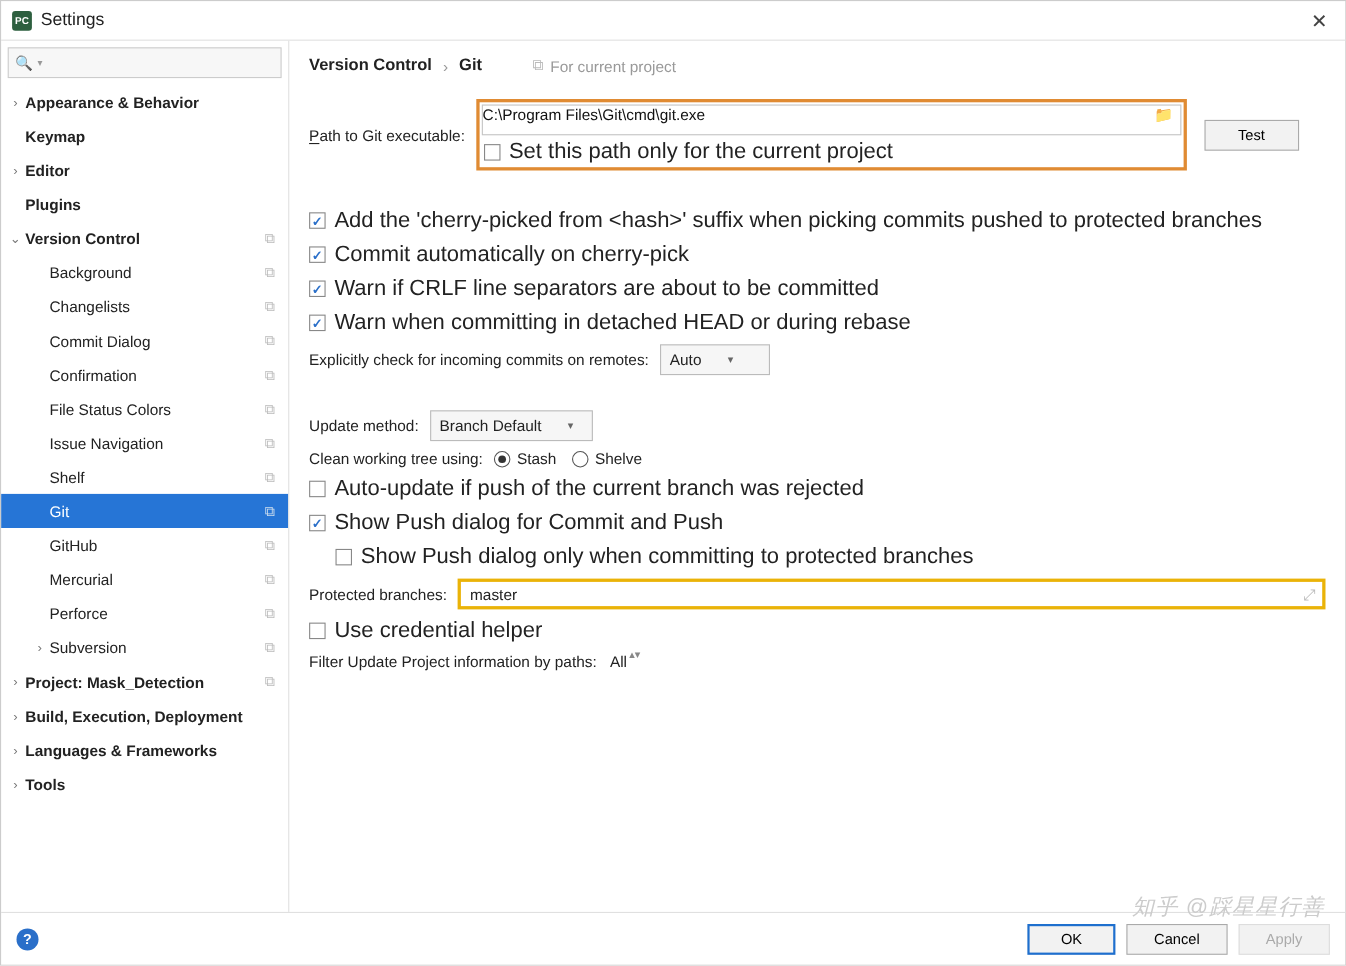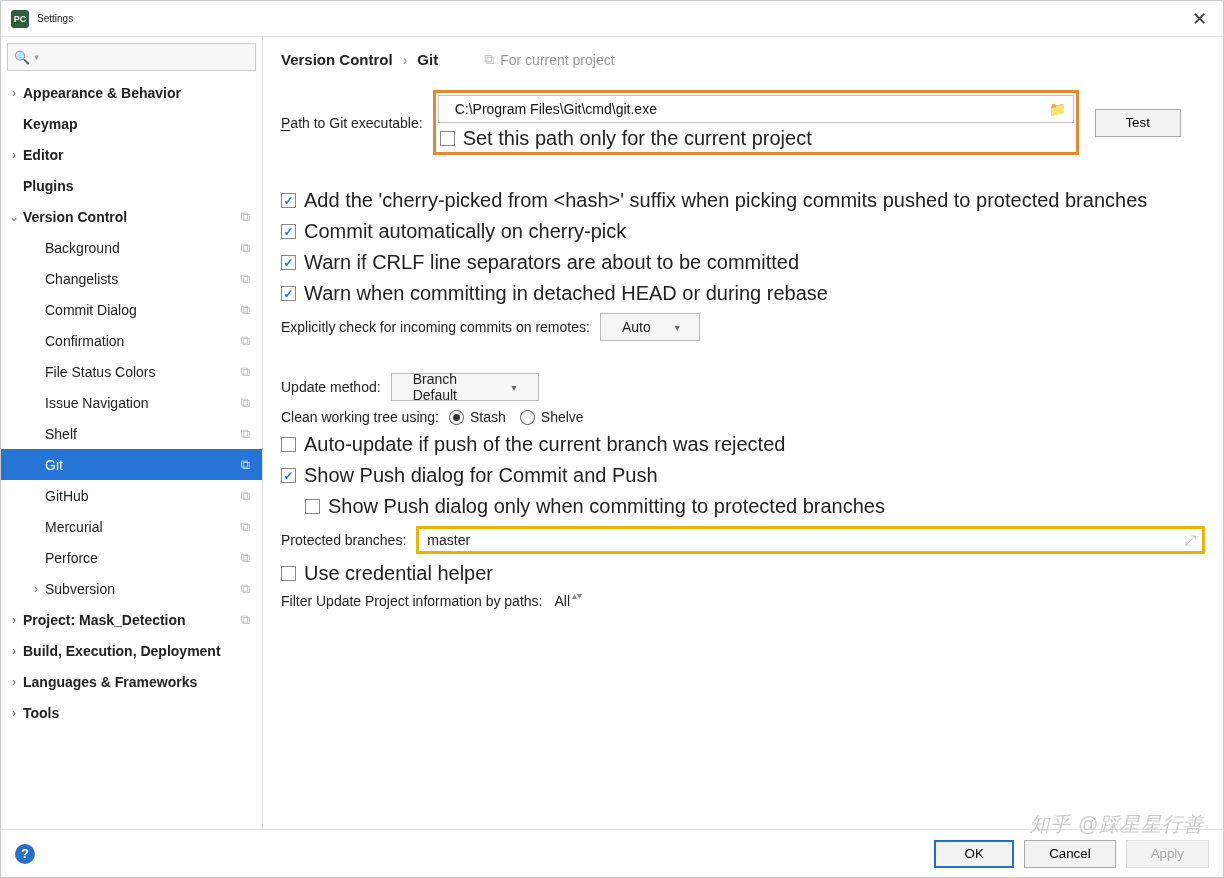--- a/index.html
+++ b/index.html
@@ -1,20 +1,20 @@
 <!DOCTYPE html>
 <html><head>
 <meta charset="utf-8">
 <style>
 * { box-sizing: border-box; margin: 0; padding: 0; font-family: "Segoe UI", Arial, sans-serif; }
 body { width: 1224px; height: 878px; background: #fff; font-size: 14px; color: #222; position: relative; overflow: hidden; }
 .window { display: flex; flex-direction: column; height: 100%; border: 1px solid #ccc; }
 .titlebar { display: flex; align-items: center; height: 36px; padding: 0 10px; border-bottom: 1px solid #e0e0e0; }
 .titlebar .appicon { width: 18px; height: 18px; background: #2d5f3f; border-radius: 3px; display: flex; align-items: center; justify-content: center; color: #fff; font-size: 9px; font-weight: bold; margin-right: 8px; }
-.titlebar .title { flex: 1; font-size: 10px; }
+.titlebar .title { flex: 1; font-size: 16px; }
 .titlebar .close { font-size: 18px; cursor: pointer; color: #444; padding: 0 6px; }
 .body { display: flex; flex: 1; min-height: 0; }
 .sidebar { width: 262px; border-right: 1px solid #e0e0e0; display: flex; flex-direction: column; }
 .searchwrap { padding: 6px; }
 .search { width: 100%; height: 28px; border: 1px solid #ccc; background: #f7f7f7; padding: 0 6px; display: flex; align-items: center; color: #888; gap: 4px; }
 .search .mag { font-size: 13px; }
 .search .caret { font-size: 9px; color: #999; }
 .tree { flex: 1; overflow: auto; }
 .tree-item { display: flex; align-items: center; height: 31px; padding: 0 8px 0 4px; cursor: pointer; position: relative; }
 .tree-item .chev { width: 14px; text-align: center; color: #777; font-size: 12px; }
@@ -27,32 +27,32 @@
 .tree-item.selected .copyicon { color: #cde; }
 .content { flex: 1; padding: 0; display: flex; flex-direction: column; min-width: 0; }
 .crumbs { display: flex; align-items: center; gap: 10px; padding: 14px 18px 10px 18px; }
 .crumbs .sep { color: #999; }
 .crumbs .cb { font-weight: 600; font-size: 15px; }
 .crumbs .forproj { color: #999; font-size: 14px; margin-left: 36px; display: flex; align-items: center; gap: 6px; }
 .main { padding: 6px 18px 12px 18px; flex: 1; overflow: auto; }
 .row { display: flex; align-items: center; gap: 10px; margin: 6px 0 8px 0; }
 .row label { white-space: nowrap; }
 .highlightbox { border: 3px solid #e08b33; padding: 2px; display: inline-flex; flex-direction: column; gap: 2px; }
-.pathinput { width: 636px; height: 28px; border: 1px solid #c4c4c4; padding: 0 28px 0 16px; position: relative; display: flex; align-items: center; background: #fff; }
+.pathinput { width: 636px; height: 28px; border: 1px solid #c4c4c4; padding: 0 28px 0 0; position: relative; display: flex; align-items: flex-start; background: #fff; }
 .pathinput .txt { flex: 1; color: #111; font-size: 14px; }
 .pathinput .foldericon { color: #bbb; font-size: 14px; position: absolute; right: 6px; }
 .btn { border: 1px solid #aaa; background: #f2f2f2; height: 28px; padding: 0 24px; cursor: pointer; }
 .btn.primary { border: 2px solid #1e6fce; }
 .chk { display: flex; align-items: center; gap: 8px; margin: 8px 0; }
 .chk .box { width: 15px; height: 15px; border: 1px solid #888; display: flex; align-items: center; justify-content: center; color: #2a6fc9; font-size: 12px; font-weight: bold; }
 .chk.checked .box::after { content: "✓"; }
 .chk .lbl { font-size: 20px; }
 .chk.indent { margin-left: 24px; }
 .section-gap { height: 18px; }
-.select { display: inline-flex; align-items: center; border: 1px solid #bbb; background: #f6f6f6; height: 28px; padding: 0 21px; gap: 24px; cursor: pointer; }
+.select { display: inline-flex; align-items: center; border: 1px solid #bbb; background: #f6f6f6; height: 28px; padding: 0 8px; gap: 24px; cursor: pointer; }
 .select .car { color: #666; font-size: 10px; }
 .radio-group { display: flex; align-items: center; gap: 14px; }
 .radio { display: flex; align-items: center; gap: 6px; }
 .radio .circ { width: 15px; height: 15px; border: 1px solid #555; border-radius: 50%; display: flex; align-items: center; justify-content: center; }
 .radio.sel .circ::after { content: ""; width: 7px; height: 7px; background: #333; border-radius: 50%; }
 .textin { border: 3px solid #eab308; height: 28px; padding: 0 8px; font-family: monospace; flex: 1; display: flex; align-items: center; position: relative; }
 .textin .exp { position: absolute; right: 6px; color: #bbb; font-size: 14px; }
 .filterlabel { display: flex; align-items: center; gap: 12px; }
 .filterlabel .all { display: flex; align-items: flex-start; gap: 2px; }
 .footer { height: 48px; border-top: 1px solid #e0e0e0; display: flex; align-items: center; padding: 0 14px; gap: 10px; }

